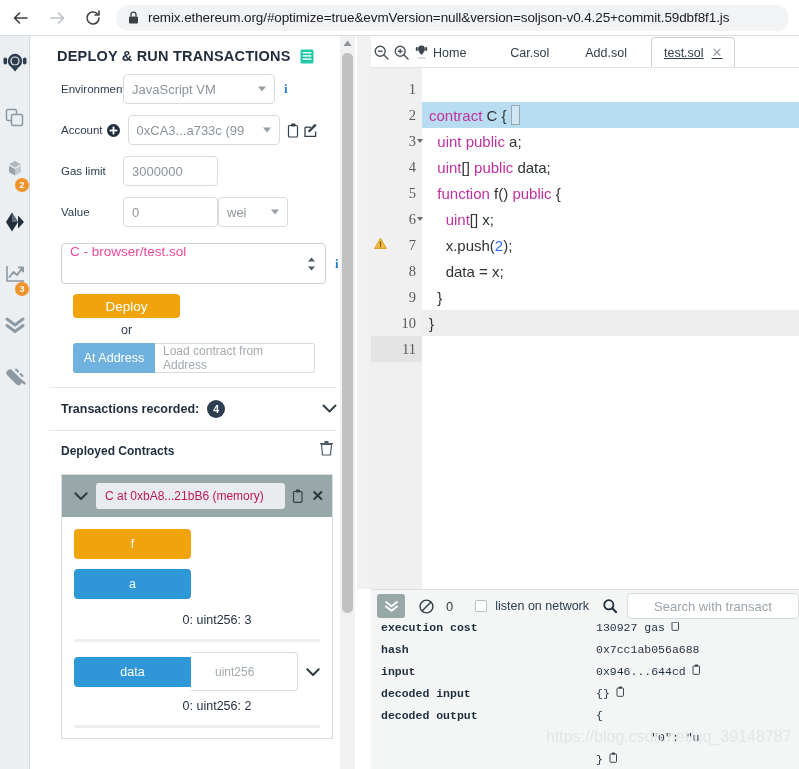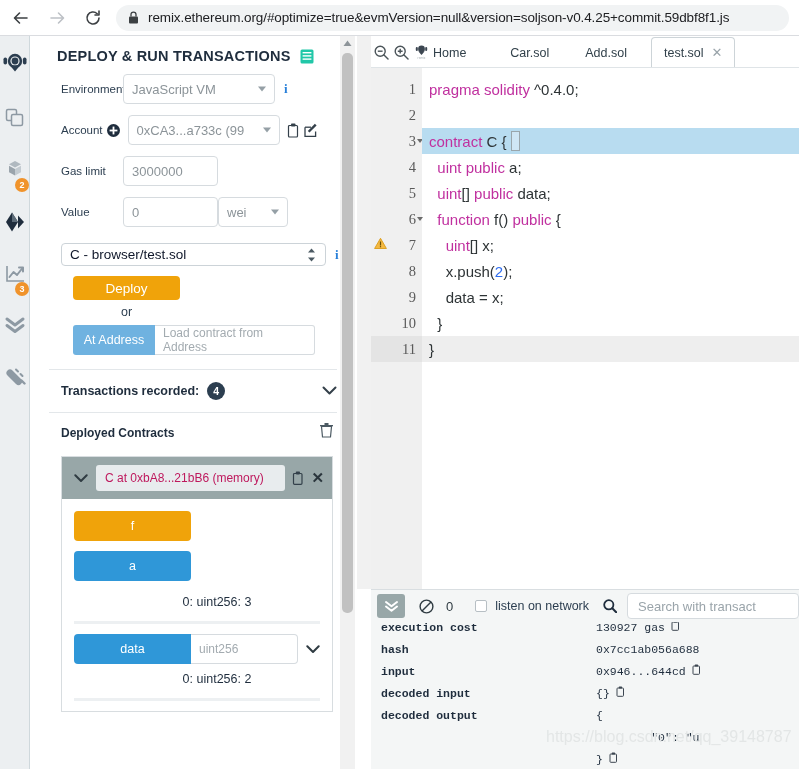--- a/index.html
+++ b/index.html
@@ -94,22 +94,22 @@
     border-top: 5px solid #95a0a6;
   }
   .info-i {
     margin-left: 9px; color: #2980d9; font-weight: bold;
     font-size: 13px; font-family: "Liberation Serif", serif;
   }
   .mini-icon { margin-left: 7px; color: #34404a; display: flex; }
 
   #contract-select-row { padding-left: 30px; margin-top: 16px; margin-bottom: 10px; display:flex; align-items:center;}
   #contract-select {
-    width: 265px; height: 23px; border: 1px solid #ccd3d8; border-radius: 4px;
-    font-size: 13.5px; color: #0f172a; display: flex; align-items: center;
+    width: 265px; height: 41px; border: 1px solid #ccd3d8; border-radius: 4px;
+    font-size: 13.5px; color: #ec4899; display: flex; 
     padding: 0 8px; position: relative; background:#fff;
   }
   #contract-select .spinner {
     position: absolute; right: 9px; top: 50%; transform: translateY(-50%);
     display: flex; flex-direction: column; line-height: 5px; color: #4c5a63;
     font-size: 9px;
   }
 
   #deploy-btn {
     margin-left: 42px; width: 107px; height: 24px; background: #f0a30a;
@@ -180,23 +180,23 @@
 
   .result-line {
     font-size: 12.5px; color: #1f2d3d;
     text-align: center; padding: 4px 0 10px; margin-left: 40px;
   }
   .thin-sep { height: 3px; background: #edf0f2; margin: 2px 12px 10px 12px; }
 
   .fn-group { display: flex; align-items: center; margin: 0 12px 0 12px; }
   .fn-group .fn-btn { margin: 0; border-radius: 4px 0 0 4px; width: 117px; }
   .fn-group .fn-input {
-    flex: 1; height: 30px; border: 1px solid #d6dbdf; border-left: none;
+    flex: 1; height: 39px; border: 1px solid #d6dbdf; border-left: none;
     border-radius: 0 4px 4px 0; font-size: 12px; color: #a3abb0;
-    display: flex; align-items: center; padding: 0 8px; background: #fff;
+    display: flex; align-items: center; padding: 0 24px; background: #fff;
   }
   .fn-group .fn-chev { margin-left: 8px; color: #2f3b42; }
 
   #left-scrollbar {
     position: absolute; right: 0; top: 0; width: 15px; height: 733px;
     background: #f1f1f1;
   }
   #left-scroll-up {
     width: 15px; height: 15px; display: flex; align-items: center;
     justify-content: center; color: #8d9499; font-size: 8px;
@@ -295,21 +295,21 @@
   #term-count { margin-left: 12px; font-size: 13px; color: #2f3b42; }
   #term-listen-box {
     margin-left: 22px; width: 12px; height: 12px;
     border: 1px solid #b7bfc4; background: #fff; border-radius: 2px;
   }
   #term-listen-label { margin-left: 8px; font-size: 12.5px; color: #2c3e50; }
   #term-search-ico { margin-left: 14px; color: #1f2d3d; display: flex; }
   #term-search-input {
     margin-left: 10px; flex: 1; height: 26px; background: #fff;
     border: 1px solid #d6dbdf; border-radius: 4px;
-    display: flex; align-items: center; padding: 0 10px;
+    display: flex; align-items: center; padding: 0 26px;
     font-size: 13px; color: #9aa4aa;
   }
 
   #term-body {
     position: relative; height: 148px; overflow: hidden;
     font-family: "Liberation Mono", monospace;
     font-size: 11.5px; color: #1f2d3d;
   }
   .term-row {
     display: flex; height: 22px; align-items: center;
@@ -599,21 +599,21 @@
         <circle cx="6.5" cy="5" r="3.4" fill="#3c4651"></circle>
         <rect x="0.8" y="3" width="2" height="4" rx="1" fill="#3c4651"></rect>
         <rect x="10.2" y="3" width="2" height="4" rx="1" fill="#3c4651"></rect>
         <path d="M3.5 7.6 L6.5 11 L9.5 7.6 Z" fill="#3c4651"></path>
         <text x="6.5" y="15.4" font-size="3.2" text-anchor="middle" fill="#a8b0b5" font-family="Liberation Sans">remix</text>
       </svg>
     </span>
     <div class="tab home">Home</div>
     <div class="tab" style="margin-left:20px;">Car.sol</div>
     <div class="tab" style="margin-left:12px;">Add.sol</div>
-    <div class="tab active" style="margin-left:12px;">
+    <div class="tab active" style="margin-left:12px;text-decoration:underline;">
       <span>test.sol</span>
       <span class="tab-close">✕</span>
     </div>
     <div id="tab-bar-line"></div>
   </div>
 
   <div id="code-wrap">
     <div id="gutter">
       <div class="gut-line">
           <span>1</span>
@@ -653,21 +653,20 @@
         </div>
       <div class="gut-line">
           <span>10</span>
         </div>
       <div class="gut-line active-bg">
           <span>11</span>
         </div>
     </div>
 
     <div id="code">
-      <div class="code-line"><span class="kw">pragma solidity </span><span class="pl">^0.4.0;</span></div>
       <div class="code-line"></div>
       <div class="code-line sel-bg"><span class="kw">contract </span><span class="pl">C {</span><span class="caret-box"></span></div>
       <div class="code-line"><span class="kw">  uint </span><span class="kw">public </span><span class="pl">a;</span></div>
       <div class="code-line"><span class="kw">  uint</span><span class="pl">[] </span><span class="kw">public </span><span class="pl">data;</span></div>
       <div class="code-line"><span class="kw">  function </span><span class="pl">f() </span><span class="kw">public </span><span class="pl">{</span></div>
       <div class="code-line"><span class="kw">    uint</span><span class="pl">[] x;</span></div>
       <div class="code-line"><span class="pl">    x.push(</span><span class="num">2</span><span class="pl">);</span></div>
       <div class="code-line"><span class="pl">    data = x;</span></div>
       <div class="code-line"><span class="pl">  }</span></div>
       <div class="code-line active-bg"><span class="pl">}</span></div>

